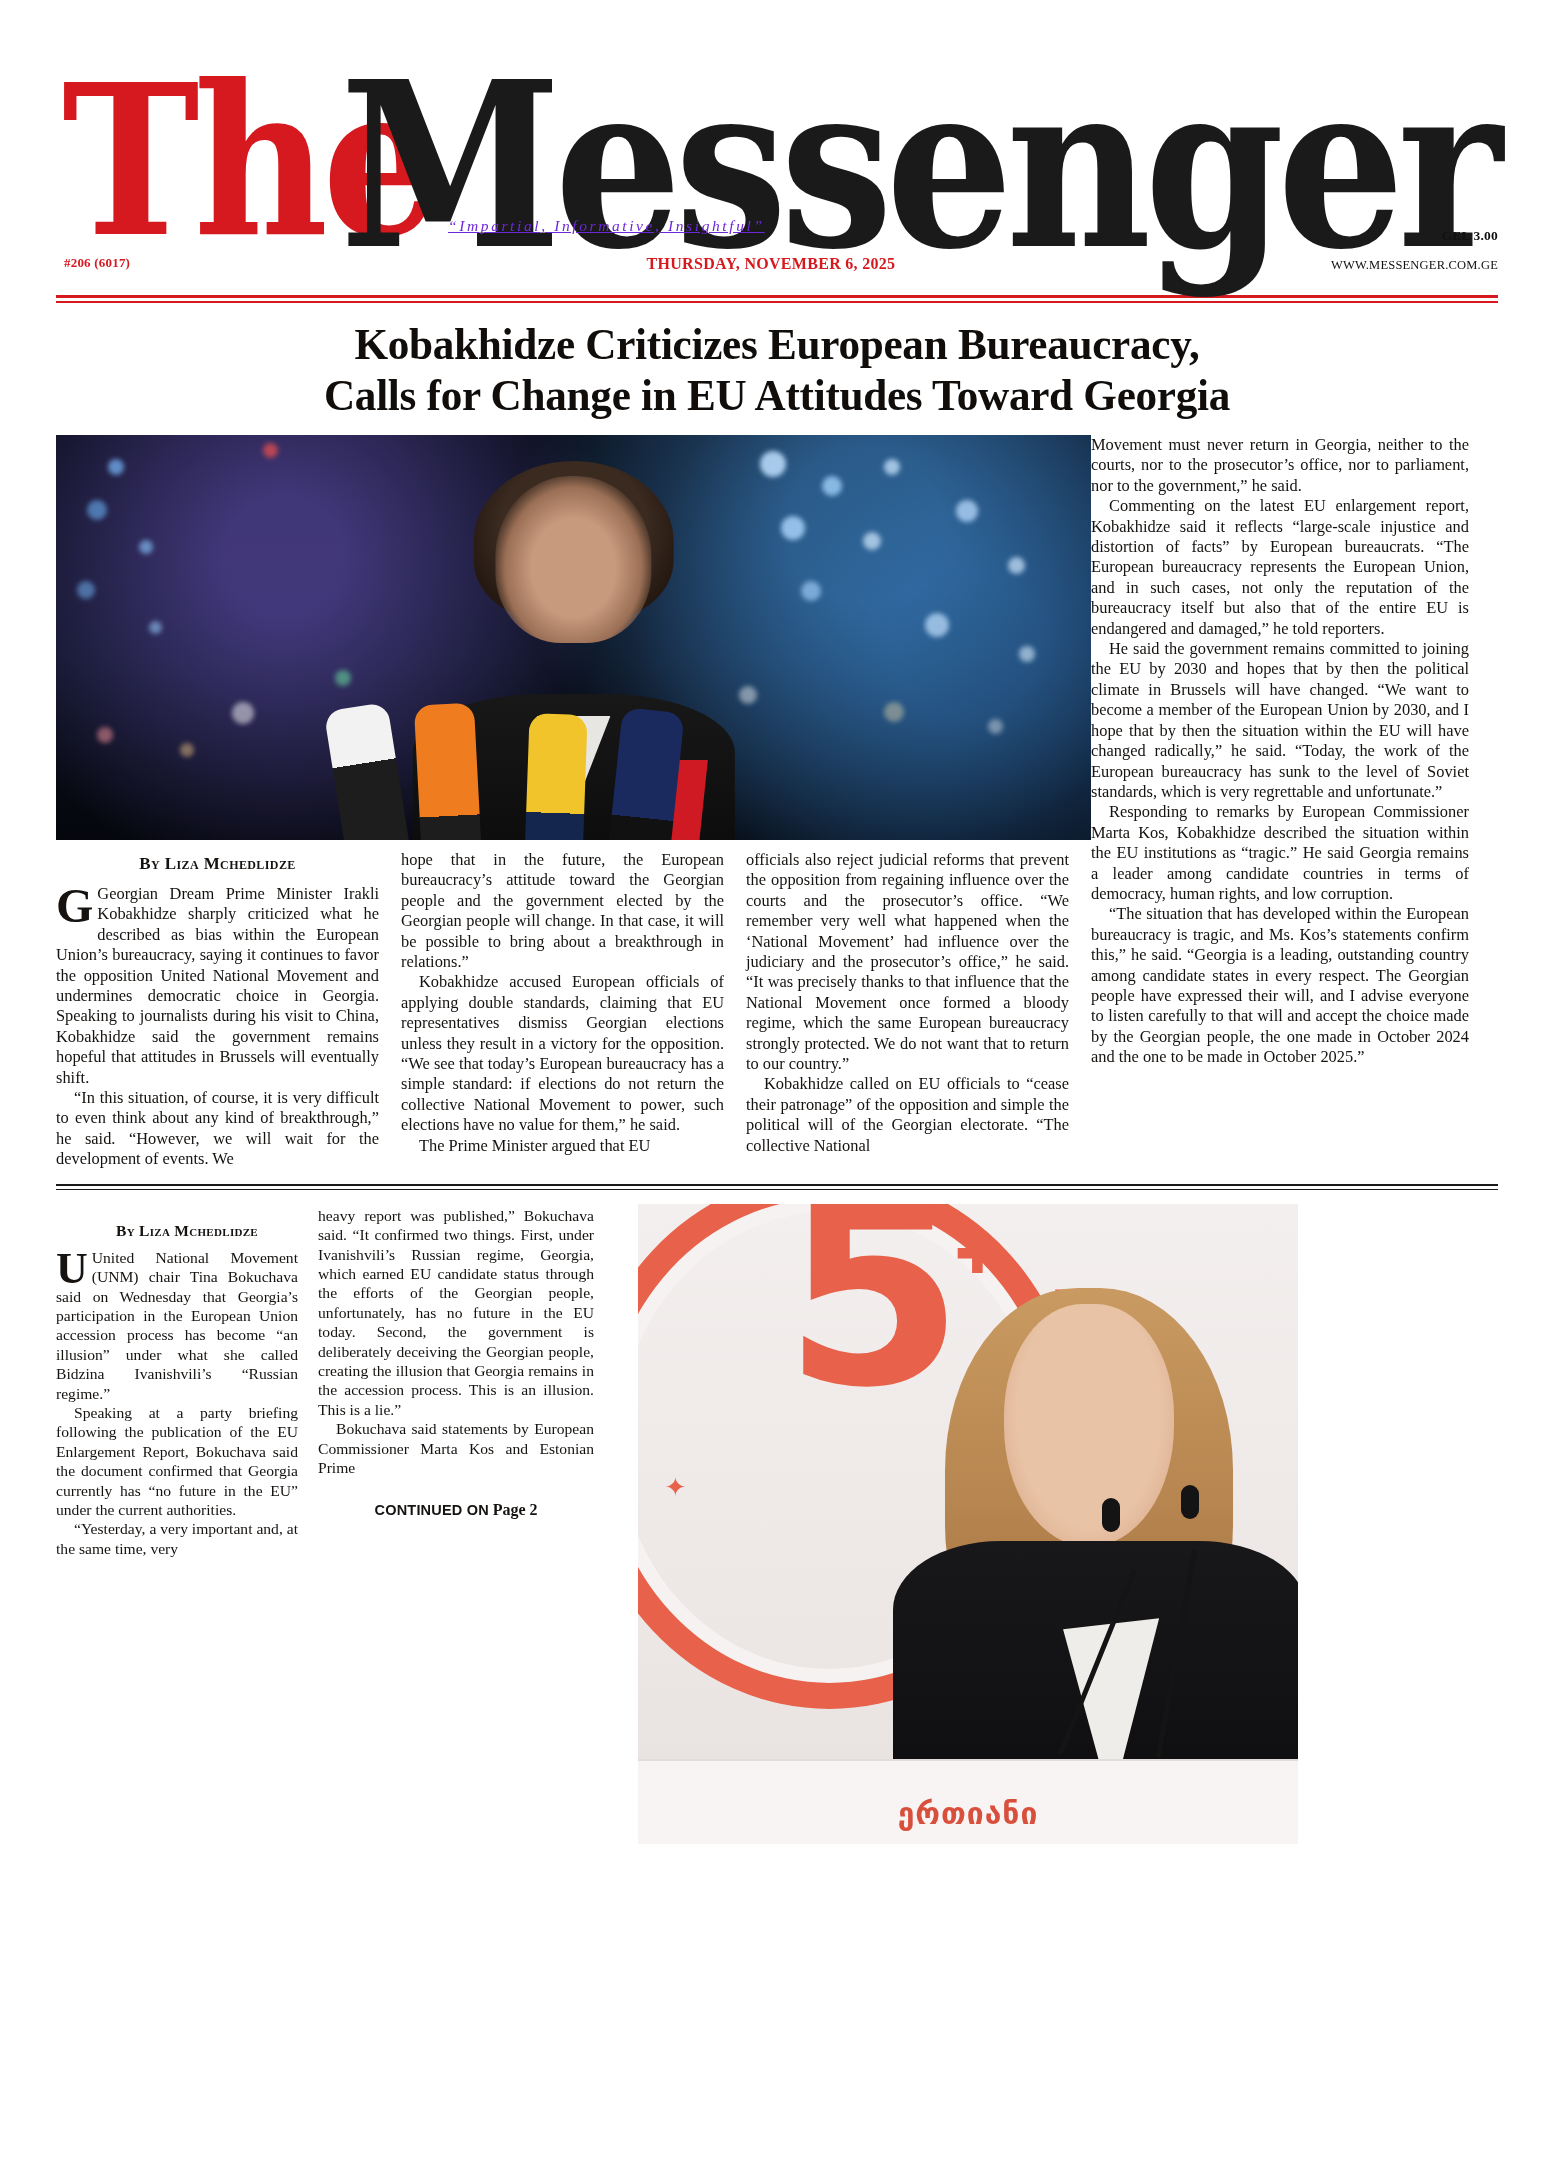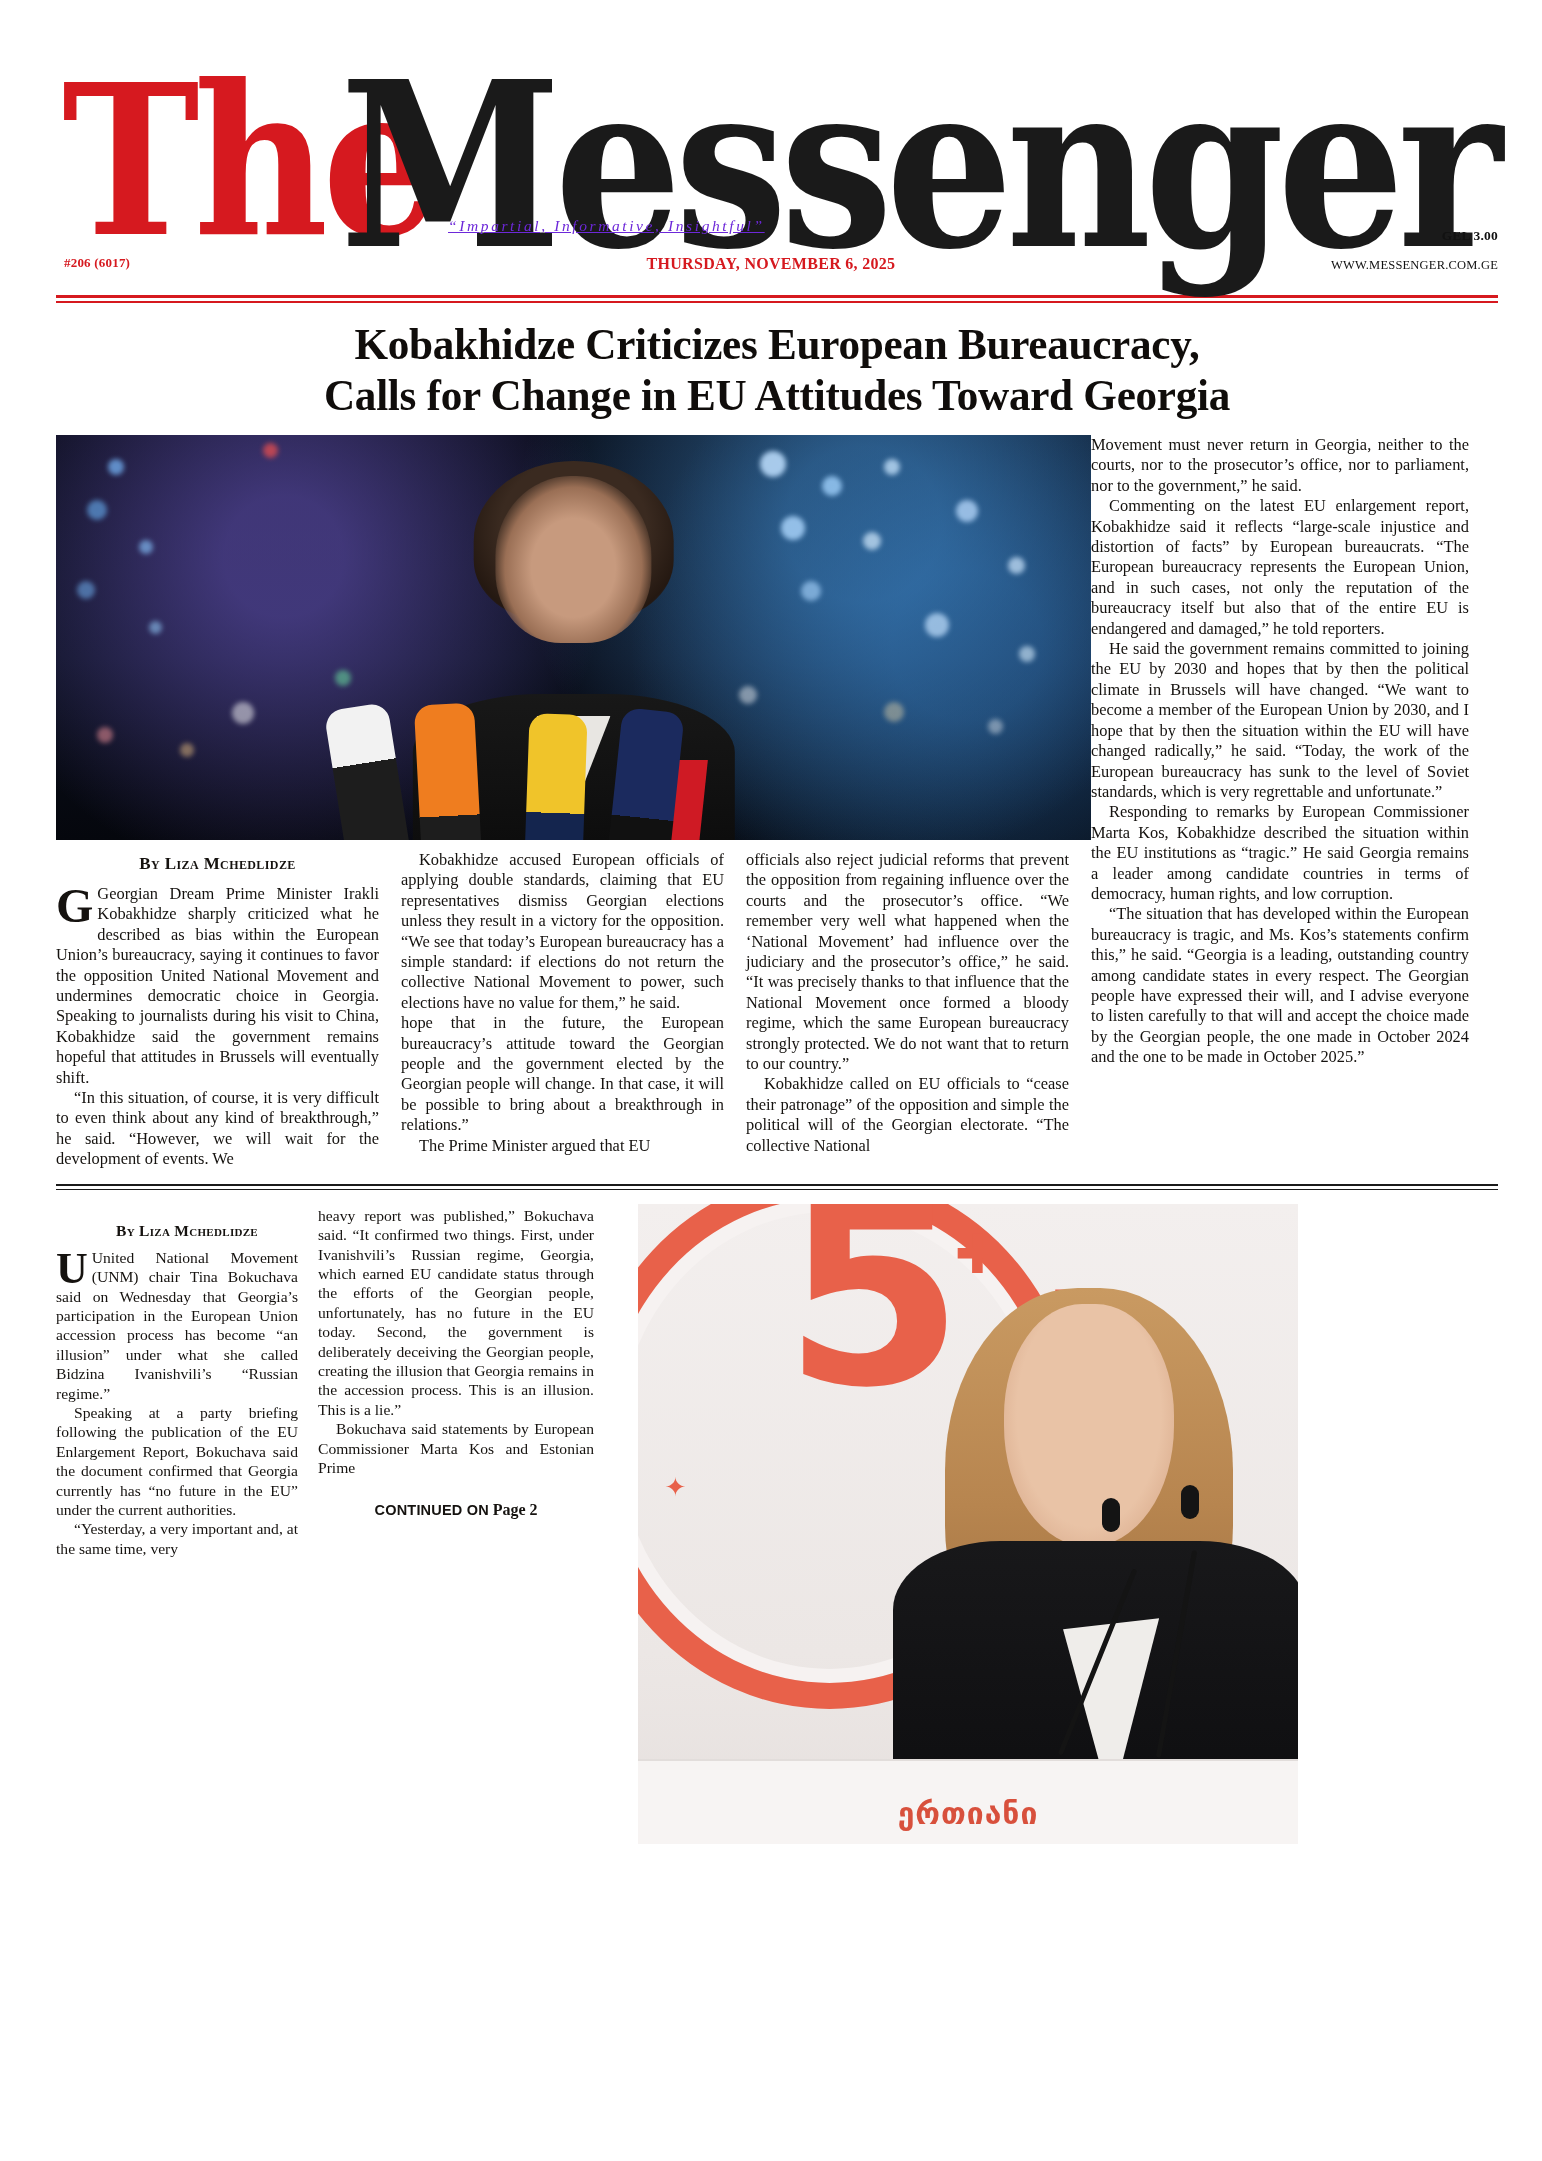--- a/index.html
+++ b/index.html
@@ -250,22 +250,22 @@
           <div class="mic" style="left:54%;bottom:-5%;width:62px;height:150px;background:linear-gradient(180deg,#1b2a5e 0 72%,#111 72% 100%);transform:rotate(6deg);"></div>
         </div>
 
         <div class="a1-left-cols">
           <div class="col">
             <div class="byline">By Liza Mchedlidze</div>
             <p class="bt first"><span class="drop">G</span><span>Georgian Dream Prime Minister Irakli Kobakhidze sharply criticized what he described as bias within the European Union’s bureaucracy, saying it continues to favor the opposition United National Movement and undermines democratic choice in Georgia. Speaking to journalists during his visit to China, Kobakhidze said the government remains hopeful that attitudes in Brussels will eventually shift.</span></p>
             <p class="bt">“In this situation, of course, it is very difficult to even think about any kind of breakthrough,” he said. “However, we will wait for the development of events. We</p>
           </div>
           <div class="col">
+            <p class="bt first">hope that in the future, the European bureaucracy’s attitude toward the Georgian people and the government elected by the Georgian people will change. In that case, it will be possible to bring about a breakthrough in relations.”</p>
             <p class="bt">Kobakhidze accused European officials of applying double standards, claiming that EU representatives dismiss Georgian elections unless they result in a victory for the opposition. “We see that today’s European bureaucracy has a simple standard: if elections do not return the collective National Movement to power, such elections have no value for them,” he said.</p>
-            <p class="bt first">hope that in the future, the European bureaucracy’s attitude toward the Georgian people and the government elected by the Georgian people will change. In that case, it will be possible to bring about a breakthrough in relations.”</p>
             <p class="bt">The Prime Minister argued that EU</p>
           </div>
           <div class="col">
             <p class="bt first">officials also reject judicial reforms that prevent the opposition from regaining influence over the courts and the prosecutor’s office. “We remember very well what happened when the ‘National Movement’ had influence over the judiciary and the prosecutor’s office,” he said. “It was precisely thanks to that influence that the National Movement once formed a bloody regime, which the same European bureaucracy strongly protected. We do not want that to return to our country.”</p>
             <p class="bt">Kobakhidze called on EU officials to “cease their patronage” of the opposition and simple the political will of the Georgian electorate. “The collective National</p>
           </div>
         </div>
       </div>
 
       <div class="col last">

